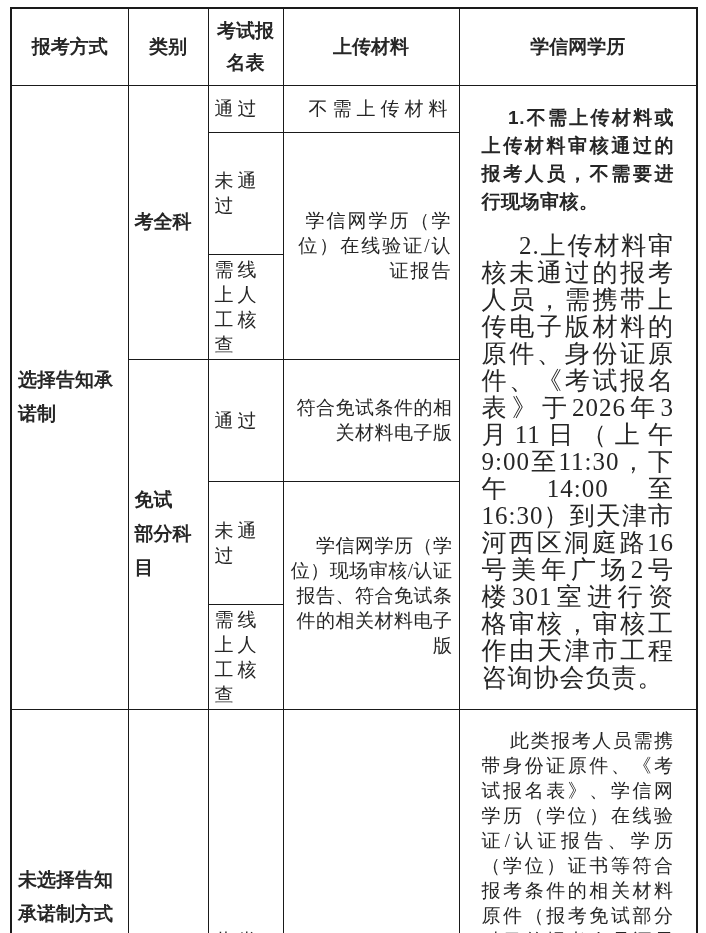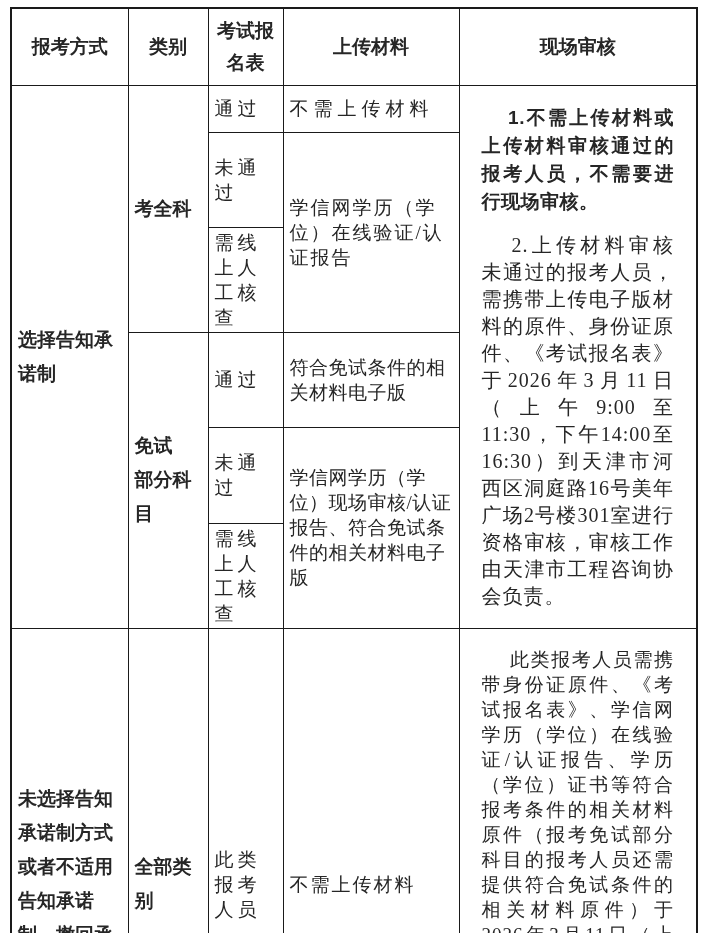--- a/index.html
+++ b/index.html
@@ -60,38 +60,38 @@
   .cell-status{
     font-size:19px;
     line-height:25px;
     text-align:left;
     letter-spacing:4px;
     padding:0 6px;
   }
   .cell-upload{
     font-size:19px;
     line-height:25px;
-    text-align:left;
+    text-align:right;
     padding:0 8px;
   }
   .ls-wide{letter-spacing:5px;}
   .ls-mid{letter-spacing:2px;}
   .ls-sm{letter-spacing:.5px;}
   .cell-onsite{padding:4px 3px;vertical-align:middle;}
   .cell-onsite p{margin:16px;text-align:justify;}
   .p-bold{
     font-family:"Liberation Sans",sans-serif;
     font-weight:bold;
     font-size:19px;
     line-height:28px;
     letter-spacing:.5px;
     text-indent:1.4em;
   }
   .p-reg{
-    font-size:20px;
+    font-size:25px;
     line-height:27px;
     letter-spacing:1px;
     text-indent:1.5em;
   }
   .p-reg2{
     font-size:19px;
     line-height:25px;
     letter-spacing:1px;
     text-indent:1.5em;
   }
@@ -109,21 +109,21 @@
       <col style="width:75px">
       <col style="width:176px">
       <col style="width:238px">
     </colgroup>
     <thead>
       <tr class="r-head">
         <th>报考方式</th>
         <th>类别</th>
         <th>考试报名表</th>
         <th>上传材料</th>
-        <th>现场审核</th>
+        <th>学信网学历</th>
       </tr>
     </thead>
     <tbody>
       <tr class="r1">
         <td class="cell-strong" rowspan="6">选择告知承诺制</td>
         <td class="cell-strong" rowspan="3">考全科</td>
         <td class="cell-status">通过</td>
         <td class="cell-upload ls-wide">不需上传材料</td>
         <td class="cell-onsite" rowspan="6">
           <p class="p-bold">1.不需上传材料或上传材料审核通过的报考人员，不需要进行现场审核。</p>

